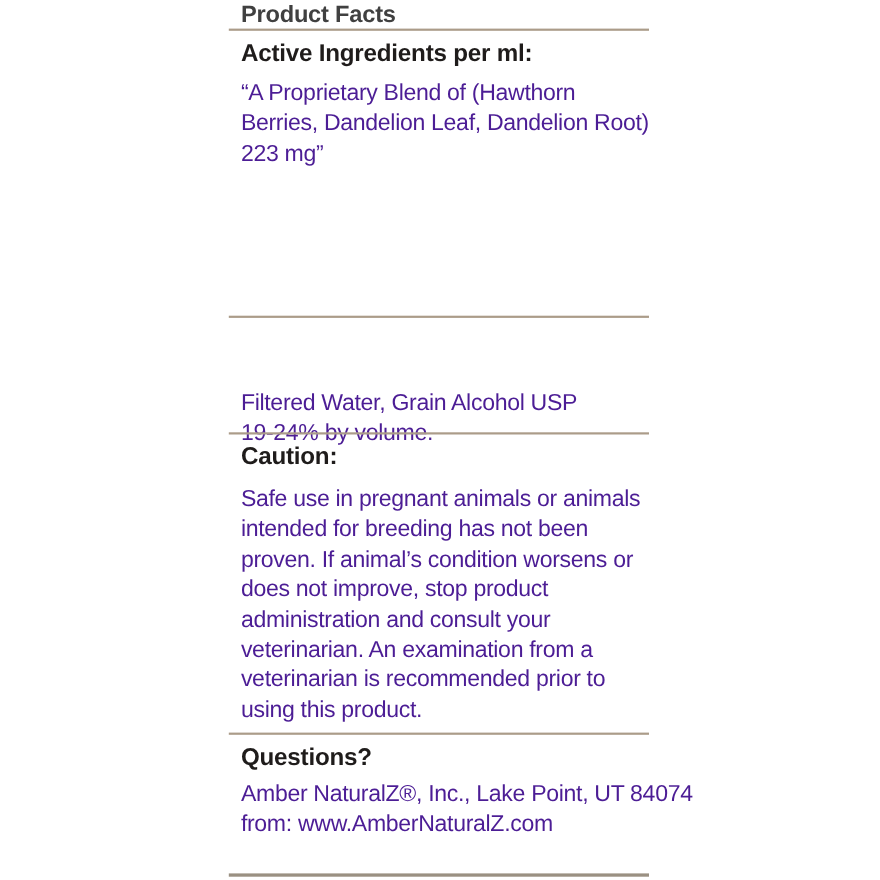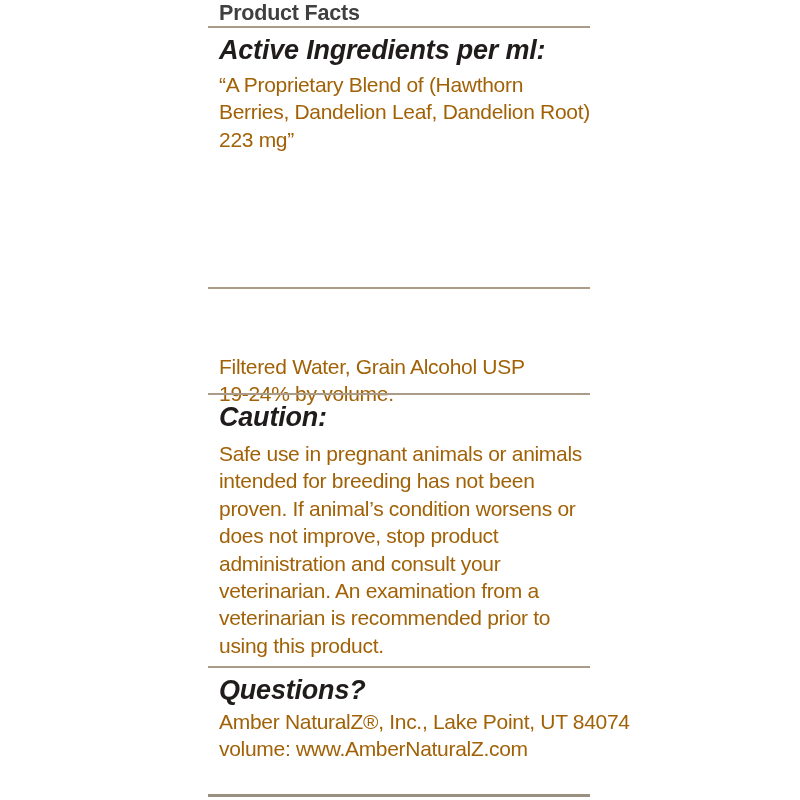--- a/index.html
+++ b/index.html
@@ -33,36 +33,35 @@
     top: 1px;
     font-size: 21.5px;
     font-weight: 700;
     color: #404040;
     letter-spacing: -0.2px;
     white-space: nowrap;
   }
   .sec-heading {
     position: absolute;
     left: 219px;
-    font-size: 27px;
+    font-size: 22px;
     font-weight: 700;
     color: #1f1c1b;
     letter-spacing: -0.2px;
     white-space: nowrap;
-    font-style: italic;
   }
   #h-0 { top: 35px; }
   #h-1 { top: 296px; }
   #h-2 { top: 402px; }
   #h-3 { top: 675px; }
   .sec-body {
     position: absolute;
     left: 219px;
     font-size: 21px;
-    color: #a16207;
+    color: #4c1d95;
     letter-spacing: -0.3px;
     line-height: 27.4px;
     white-space: nowrap;
   }
   #p-0 { top: 71px; }
   #p-1 { top: 312px; margin-top: 41px; }
   #p-2 { top: 440px; }
   #p-3 { top: 708px; line-height: 27px; }
   .ln { display: block; }
 </style>
@@ -97,18 +96,18 @@
     <span class="ln">administration and consult your</span>
     <span class="ln">veterinarian. An examination from a</span>
     <span class="ln">veterinarian is recommended prior to</span>
     <span class="ln">using this product.</span>
   </div>
 
   <div class="rule" id="rule-4"></div>
   <div class="sec-heading" id="h-3">Questions?</div>
   <div class="sec-body" id="p-3">
     <span class="ln">Amber NaturalZ®, Inc., Lake Point, UT 84074</span>
-    <span class="ln">volume: www.AmberNaturalZ.com</span>
+    <span class="ln">from: www.AmberNaturalZ.com</span>
   </div>
 
   <div class="rule" id="rule-5"></div>
 
 </div>
 
 </body></html>

